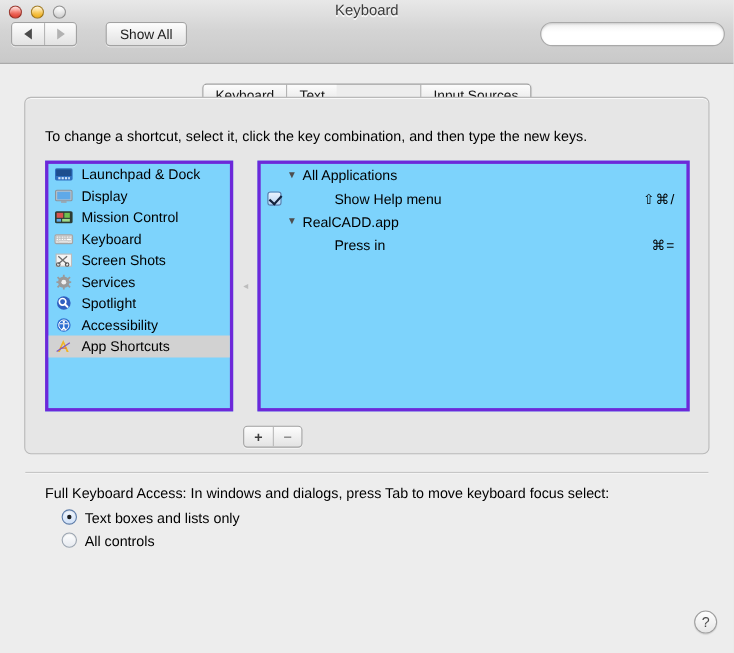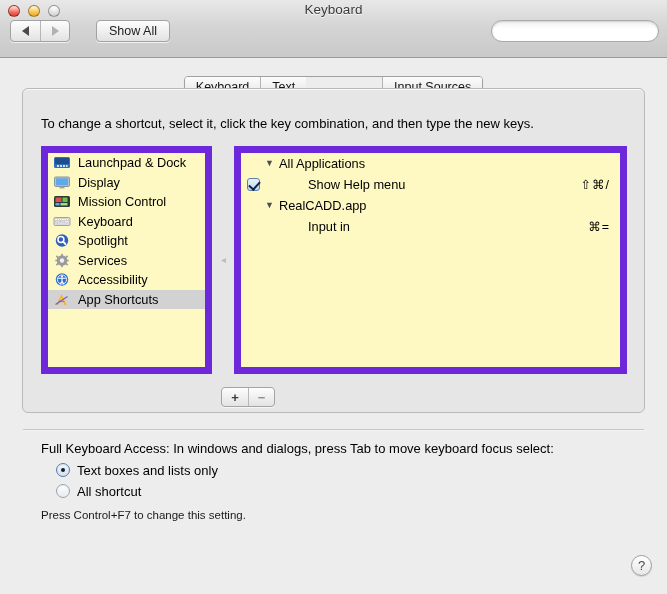--- a/index.html
+++ b/index.html
@@ -131,22 +131,22 @@
     font-size: 13px; color: #000;
   }
 
   
   .panes {
     position: absolute; left: 18px; top: 57px;
     width: 586px; height: 228px;
     display: flex;
   }
   .pane {
-    background: #fef9c3;
-    border: 7px solid #6d28d9;
+    background: #7dd3fc;
+    border: 3px solid #6d28d9;
     position: relative;
     overflow: hidden;
   }
   .pane-left  { width: 171px; }
   .splitter   { width: 22px; position: relative; }
   .splitter::before {
     content: ""; position: absolute; left: 9px; top: 50%;
     width: 5px; height: 5px; margin-top: -2px;
     background: #9a9a9a;
     clip-path: polygon(0 50%, 100% 0, 100% 100%);
@@ -352,30 +352,30 @@
               <rect x="6.9" y="7" width="1.7" height="1.5"></rect>
                 <rect x="9.2" y="7" width="1.7" height="1.5"></rect>
               <rect x="11.5" y="7" width="4.2" height="1.5"></rect>
               <rect x="4.5" y="9.2" width="9" height="1.4"></rect>
             </g>
           </svg>
         </span>
         <span class="sblabel">Keyboard</span>
       </div>
 
-
-      <div class="sbrow">
-        <span class="sbicon">
-          <svg width="18" height="15" viewBox="0 0 18 15">
-            <circle cx="9" cy="7.5" r="6.2" fill="#2f5fc0"></circle>
-            <circle cx="7.9" cy="6.4" r="3" fill="none" stroke="#ffffff" stroke-width="1.5"></circle>
-            <line x1="10" y1="8.6" x2="12.4" y2="11" stroke="#ffffff" stroke-width="1.8" stroke-linecap="round"></line>
-          </svg>
-        </span>
-        <span class="sblabel">Spotlight</span>
+      <div class="sbrow">
+        <span class="sbicon">
+          <svg width="18" height="15" viewBox="0 0 18 15">
+            <rect x="2" y="2" width="14" height="11" fill="#f4f4f4" stroke="#bcbcbc"></rect>
+            <path d="M4 4 L12 11 M12 4 L4 11" stroke="#6d6d6d" stroke-width="1.2" fill="none"></path>
+            <circle cx="4" cy="11.5" r="1.6" fill="none" stroke="#555" stroke-width="1"></circle>
+            <circle cx="12" cy="11.5" r="1.6" fill="none" stroke="#555" stroke-width="1"></circle>
+          </svg>
+        </span>
+        <span class="sblabel">Screen Shots</span>
       </div>
 
       <div class="sbrow">
         <span class="sbicon">
           <svg width="18" height="15" viewBox="0 0 18 15">
             <g fill="#9a9a9a">
               <circle cx="9" cy="7.5" r="5.2"></circle>
               <rect x="8.2" y="0.8" width="1.6" height="3"></rect>
                 <rect x="8.2" y="11.2" width="1.6" height="3"></rect>
               <rect x="2.3" y="6.7" width="3" height="1.6"></rect>
@@ -387,20 +387,31 @@
             </g>
             <circle cx="9" cy="7.5" r="2.2" fill="#f0f0f0"></circle>
           </svg>
         </span>
         <span class="sblabel">Services</span>
       </div>
 
       <div class="sbrow">
         <span class="sbicon">
           <svg width="18" height="15" viewBox="0 0 18 15">
+            <circle cx="9" cy="7.5" r="6.2" fill="#2f5fc0"></circle>
+            <circle cx="7.9" cy="6.4" r="3" fill="none" stroke="#ffffff" stroke-width="1.5"></circle>
+            <line x1="10" y1="8.6" x2="12.4" y2="11" stroke="#ffffff" stroke-width="1.8" stroke-linecap="round"></line>
+          </svg>
+        </span>
+        <span class="sblabel">Spotlight</span>
+      </div>
+
+      <div class="sbrow">
+        <span class="sbicon">
+          <svg width="18" height="15" viewBox="0 0 18 15">
             <circle cx="9" cy="7.5" r="6.2" fill="#2f6fd0"></circle>
             <circle cx="9" cy="7.5" r="4.6" fill="none" stroke="#ffffff" stroke-width="0.9"></circle>
             <circle cx="9" cy="4.6" r="1.1" fill="#fff"></circle>
             <path d="M5.6 6.3 H12.4 M9 6.6 V9.3 M9 9.3 L7.2 12 M9 9.3 L10.8 12" stroke="#fff" stroke-width="1.1" fill="none" stroke-linecap="round"></path>
           </svg>
         </span>
         <span class="sblabel">Accessibility</span>
       </div>
 
       <div class="sbrow selected">
@@ -437,21 +448,21 @@
 
       <div class="trow">
         <span class="tcheck"></span>
         <span class="ttri">▼</span>
         <span class="tlabel">RealCADD.app</span>
       </div>
 
       <div class="trow">
         <span class="tcheck"></span>
         <span class="ttri"></span>
-        <span class="tlabel child">Input in</span>
+        <span class="tlabel child">Press in</span>
         <span class="tkeys">⌘=</span>
       </div>
 
     </div>
   </div>
 
   <div class="addrm">
     <div class="plus">+</div>
     <div class="minus">−</div>
   </div>
@@ -460,20 +471,19 @@
 
   <div class="fka-label">Full Keyboard Access: In windows and dialogs, press Tab to move keyboard focus select:</div>
 
   <div class="radios">
     <div class="radio-row">
       <span class="radio on"></span>
       <span>Text boxes and lists only</span>
     </div>
     <div class="radio-row">
       <span class="radio"></span>
-      <span>All shortcut</span>
-    </div>
-  </div>
-
-  <div class="note">Press Control+F7 to change this setting.</div>
+      <span>All controls</span>
+    </div>
+  </div>
+
 </div>
 
 <div class="helpbtn">?</div>
 
 </body></html>

